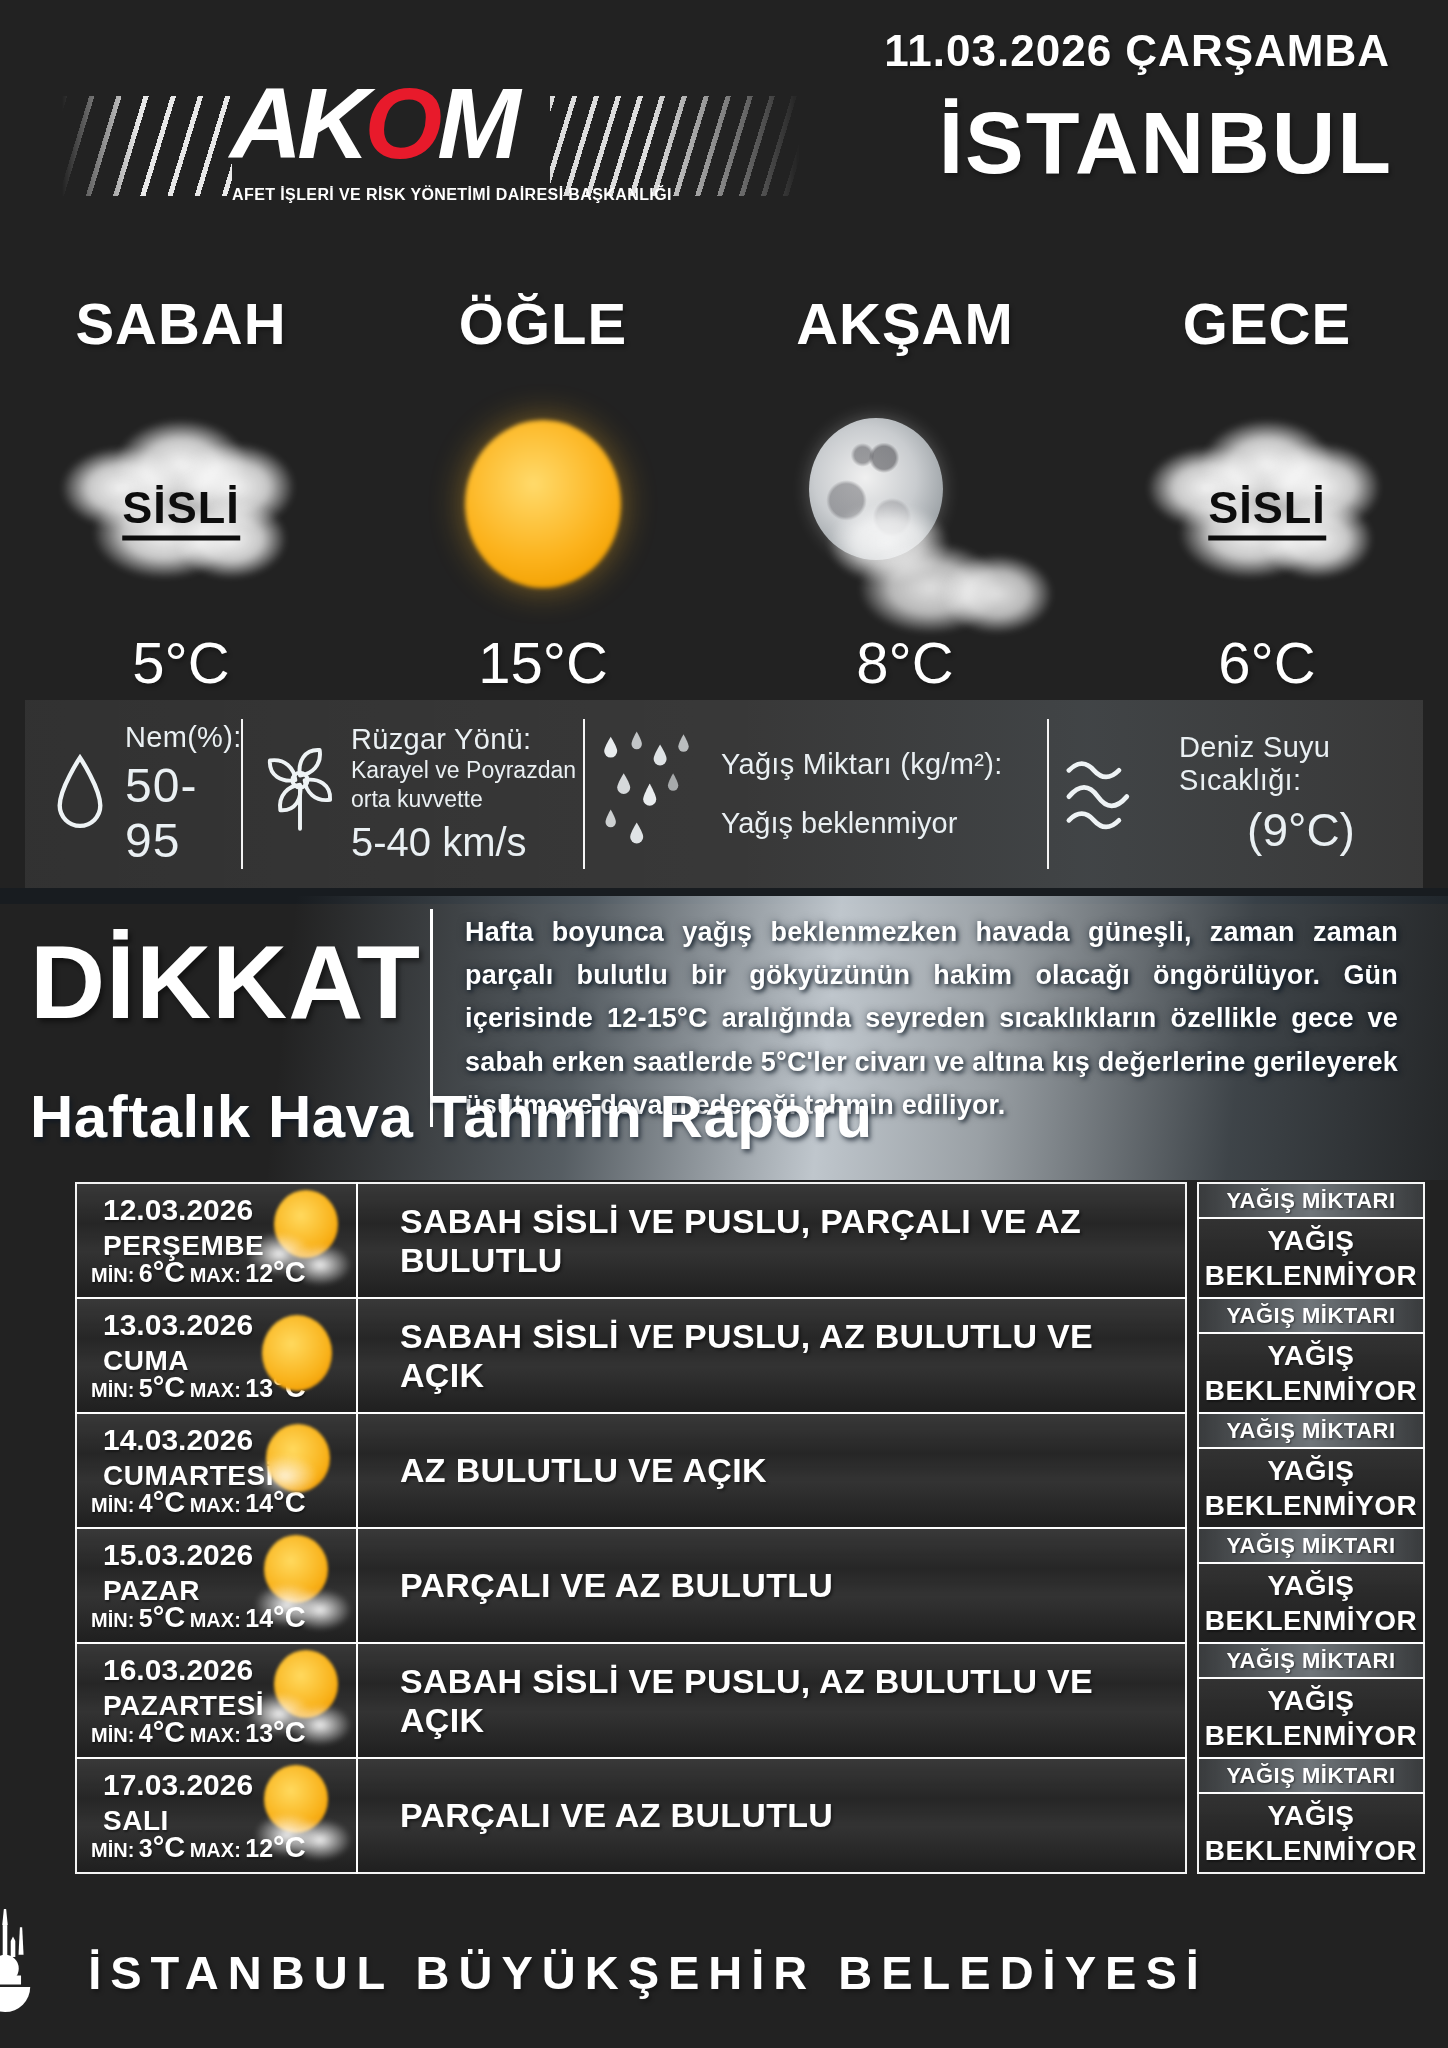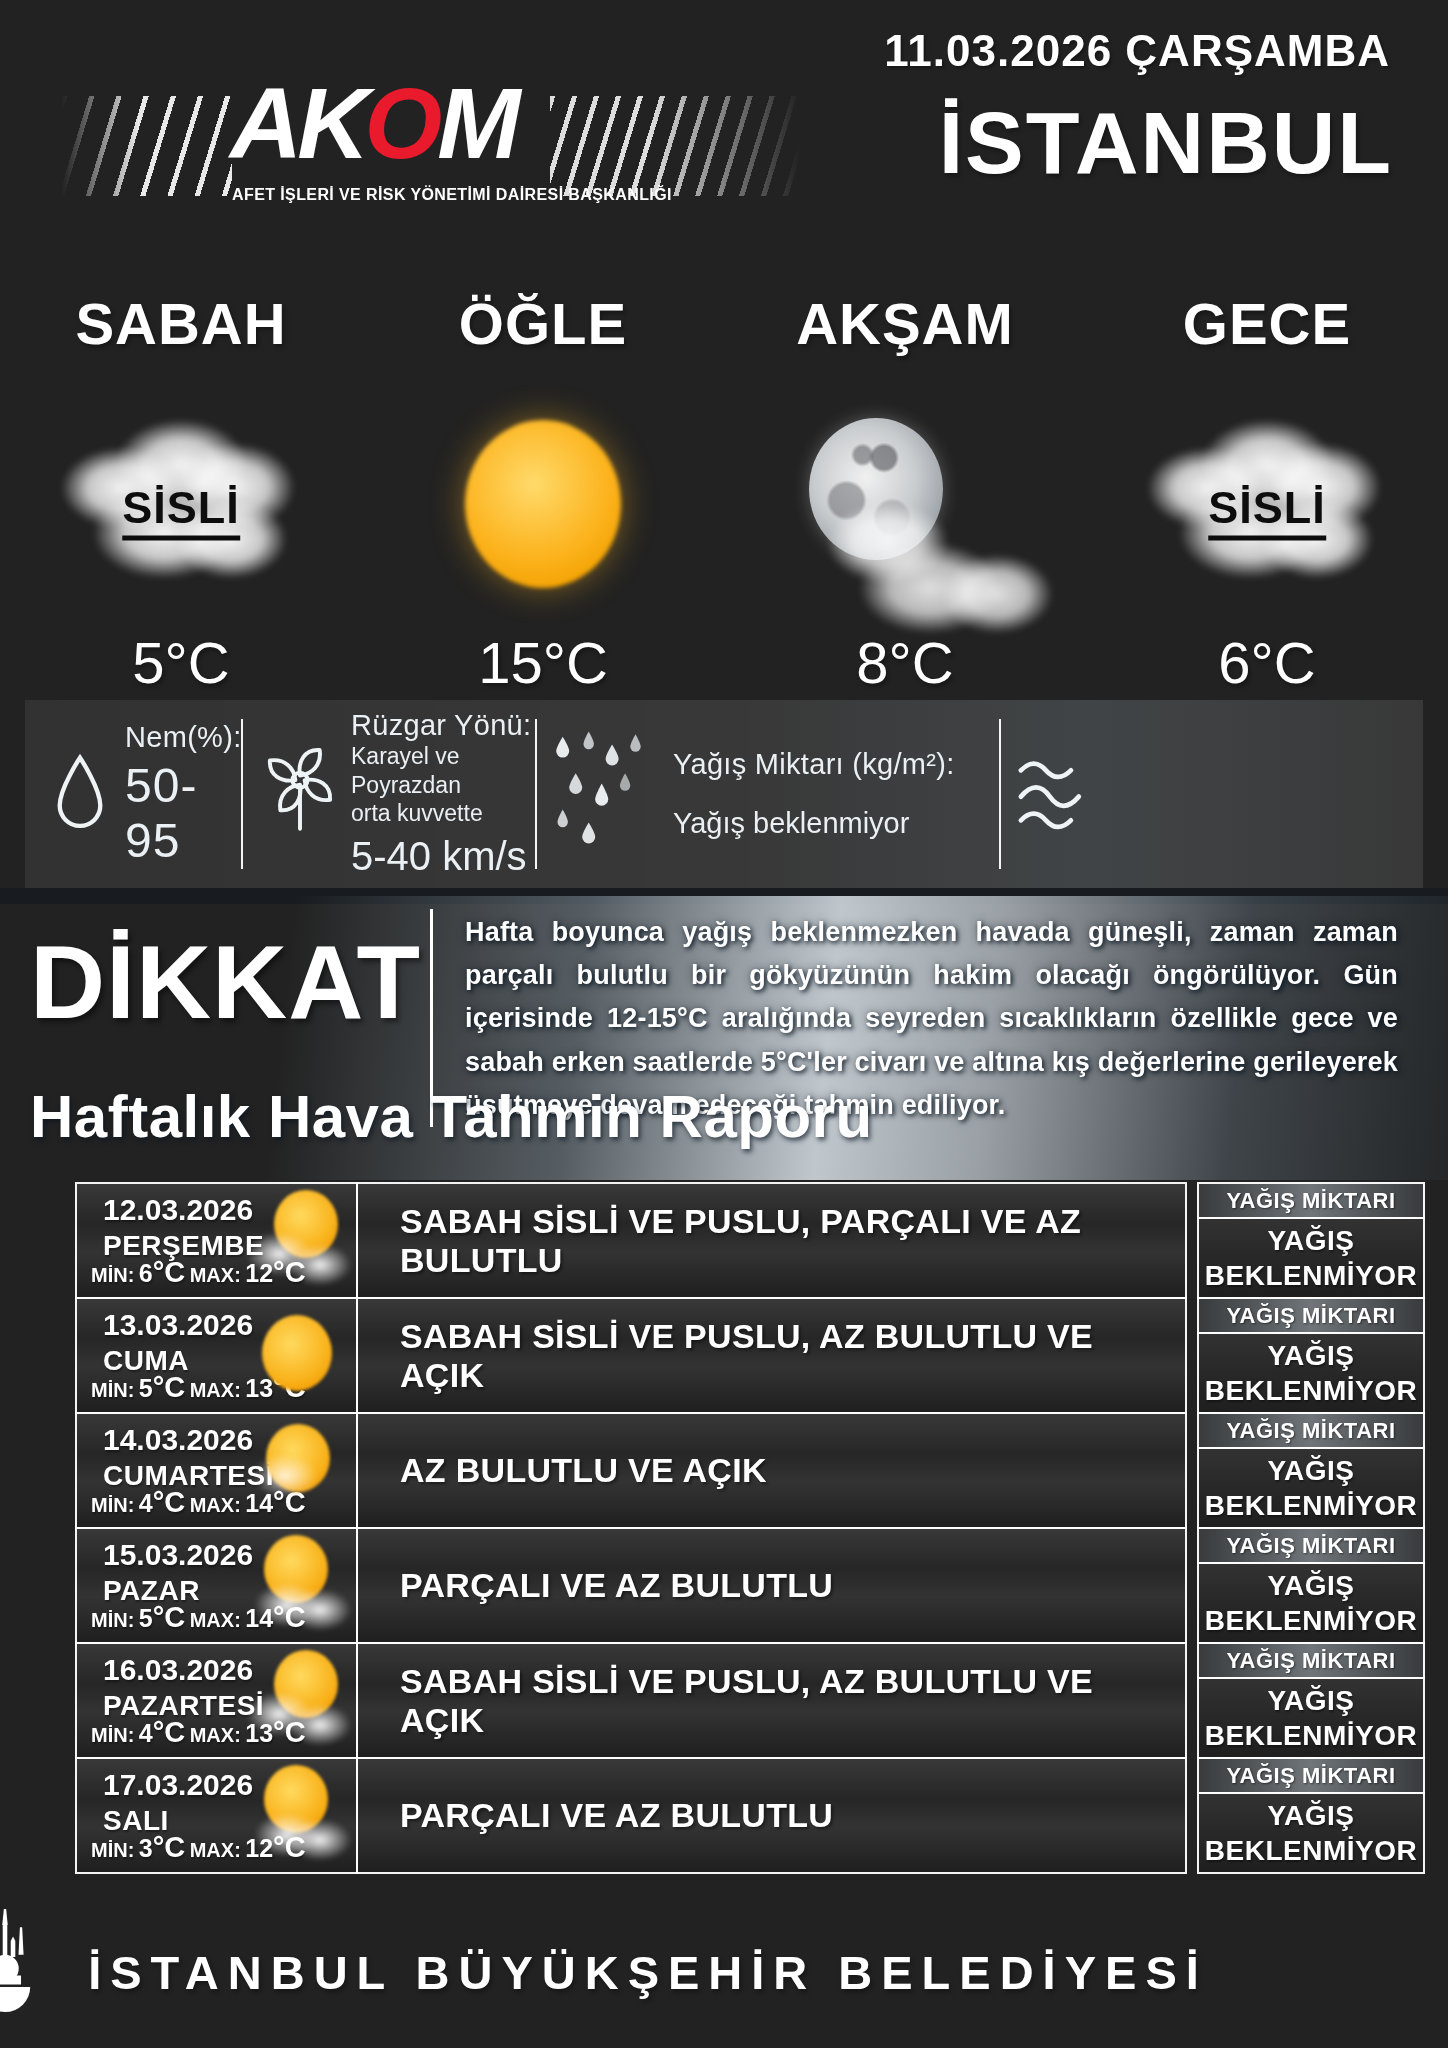--- a/index.html
+++ b/index.html
@@ -66,21 +66,21 @@
   
   .infobar{position:absolute;top:700px;left:25px;width:1398px;height:188px;border-radius:0;
     background:linear-gradient(90deg,rgba(255,255,255,.07),rgba(255,255,255,.10) 52%,rgba(175,190,200,.22) 76%,rgba(255,255,255,.10));
     display:flex;align-items:center;color:#eaf0f3;}
   .icell{display:flex;align-items:center;height:100%;box-sizing:border-box;}
   .icell .stack{display:flex;flex-direction:column;justify-content:center;}
   .ic-label{font-size:29px;letter-spacing:.3px;}
   .divider{width:2px;height:150px;background:rgba(255,255,255,.95);flex:0 0 2px;}
   .c-hum{width:216px;padding-left:26px;gap:16px;}
   .hum-val{font-size:48px;margin-top:4px;letter-spacing:1px;}
-  .c-wind{width:292px;padding-left:20px;gap:14px;}
+  .c-wind{width:340px;padding-left:20px;gap:14px;}
   .wind-desc{font-size:23px;line-height:1.25;}
   .wind-val{font-size:40px;margin-top:6px;}
   .c-rain{width:462px;padding-left:6px;gap:10px;}
   .rain-gap{height:26px;}
   .ic-value{font-size:29px;}
   .c-sea{flex:1;padding-left:12px;gap:18px;}
   .sea-val{font-size:46px;margin-top:6px;text-align:center;}
   
   .dark-strip{position:absolute;top:888px;left:0;width:1448px;height:16px;background:rgba(8,18,28,.38);}
   .metal-band{position:absolute;top:896px;left:0;width:1448px;height:284px;
@@ -279,20 +279,24 @@
     </div>
     <div class="divider"></div>
     <div class="icell c-sea">
       <span>
         <svg width="100" height="100" viewBox="0 0 76 76" fill="none" stroke="#eef3f5" stroke-width="3.6" stroke-linecap="round">
           <path d="M6 20 q10 -10 19 0 t19 0"></path>
           <path d="M6 40 q12 -14 22 0 t22 0"></path>
           <path d="M6 58 q10 -10 19 0 t19 0"></path>
         </svg>
       </span>
+      <div class="stack">
+        <span class="ic-label">Deniz Suyu Sıcaklığı:</span>
+        <span class="sea-val">(9°C)</span>
+      </div>
     </div>
   </div>
 
   <div class="dark-strip"></div>
   <div class="metal-band"></div>
   <div class="warning">
     <div class="dikkat">DİKKAT</div>
     <div class="wline"></div>
     <div class="wtext">Hafta boyunca yağış beklenmezken havada güneşli, zaman zaman parçalı bulutlu bir gökyüzünün hakim olacağı öngörülüyor. Gün içerisinde 12-15°C aralığında seyreden sıcaklıkların özellikle gece ve sabah erken saatlerde 5°C'ler civarı ve altına kış değerlerine gerileyerek üşütmeye devam edeceği tahmin ediliyor.</div>
   </div>

